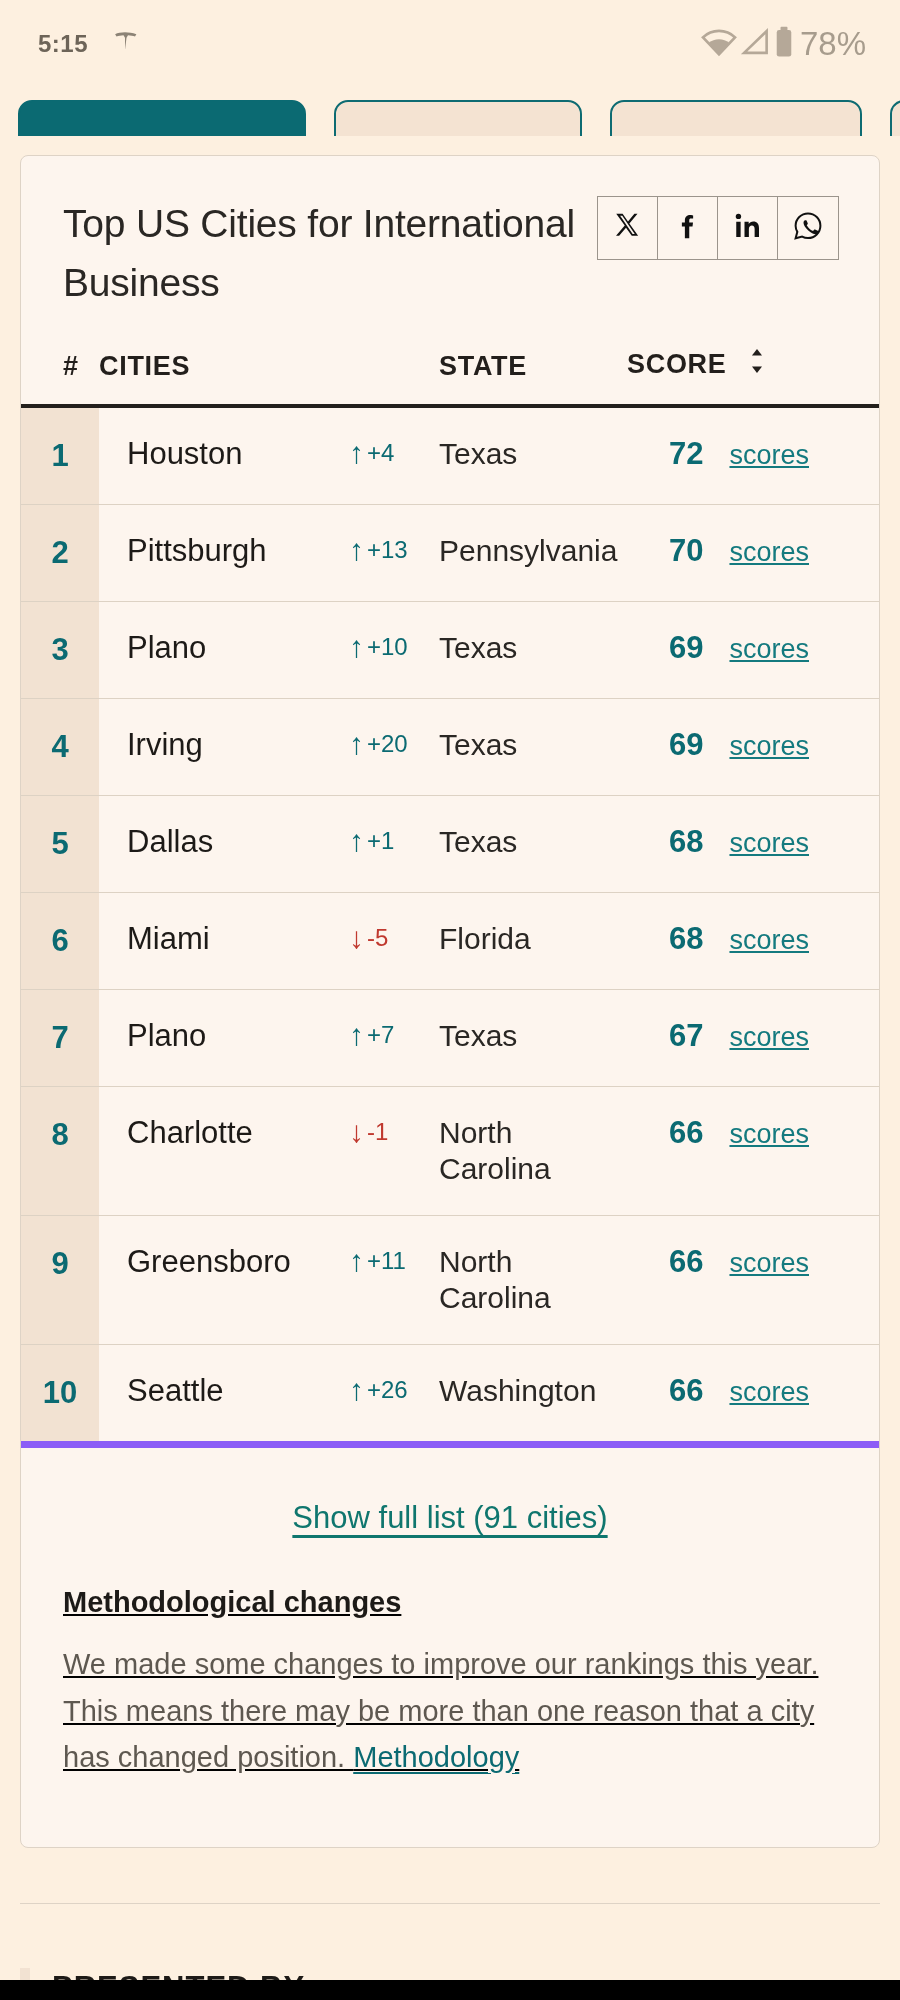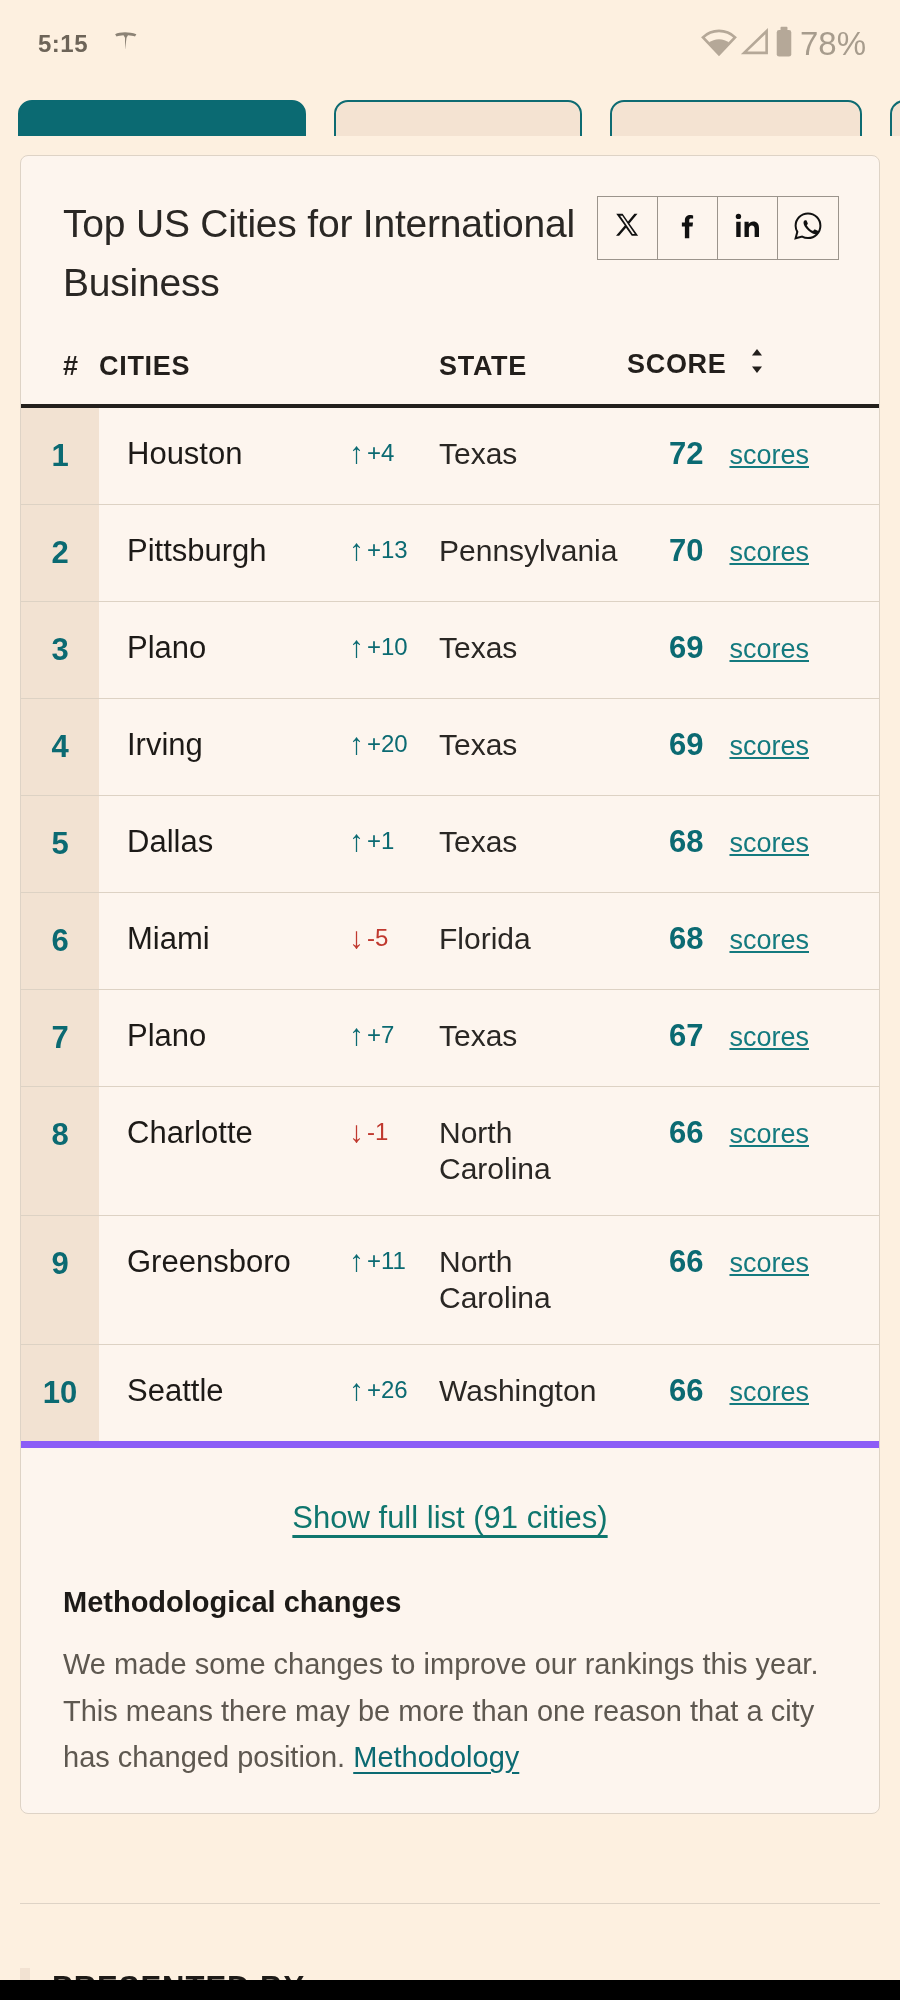--- a/index.html
+++ b/index.html
@@ -108,21 +108,21 @@
   }
 
   
   .fulllist-wrap { text-align:center; padding:52px 0 50px 0; }
   .fulllist {
     font-size:31px; color:#0f766e;
     text-decoration:underline; text-underline-offset:7px;
   }
 
   
-  .method { padding:0 42px 32px 42px; }
+  .method { padding:0 42px 66px 42px;text-decoration:underline; }
   .method-title {
     font-size:29px; font-weight:700; color:#1d1a17; margin-bottom:22px;
   }
   .method-body {
     font-size:29px; color:#5e5850; line-height:1.62; max-width:790px;margin-top:14px;
   }
   .method-link {
     color:#0b6a72; text-decoration:underline; text-underline-offset:5px;
   }
 

